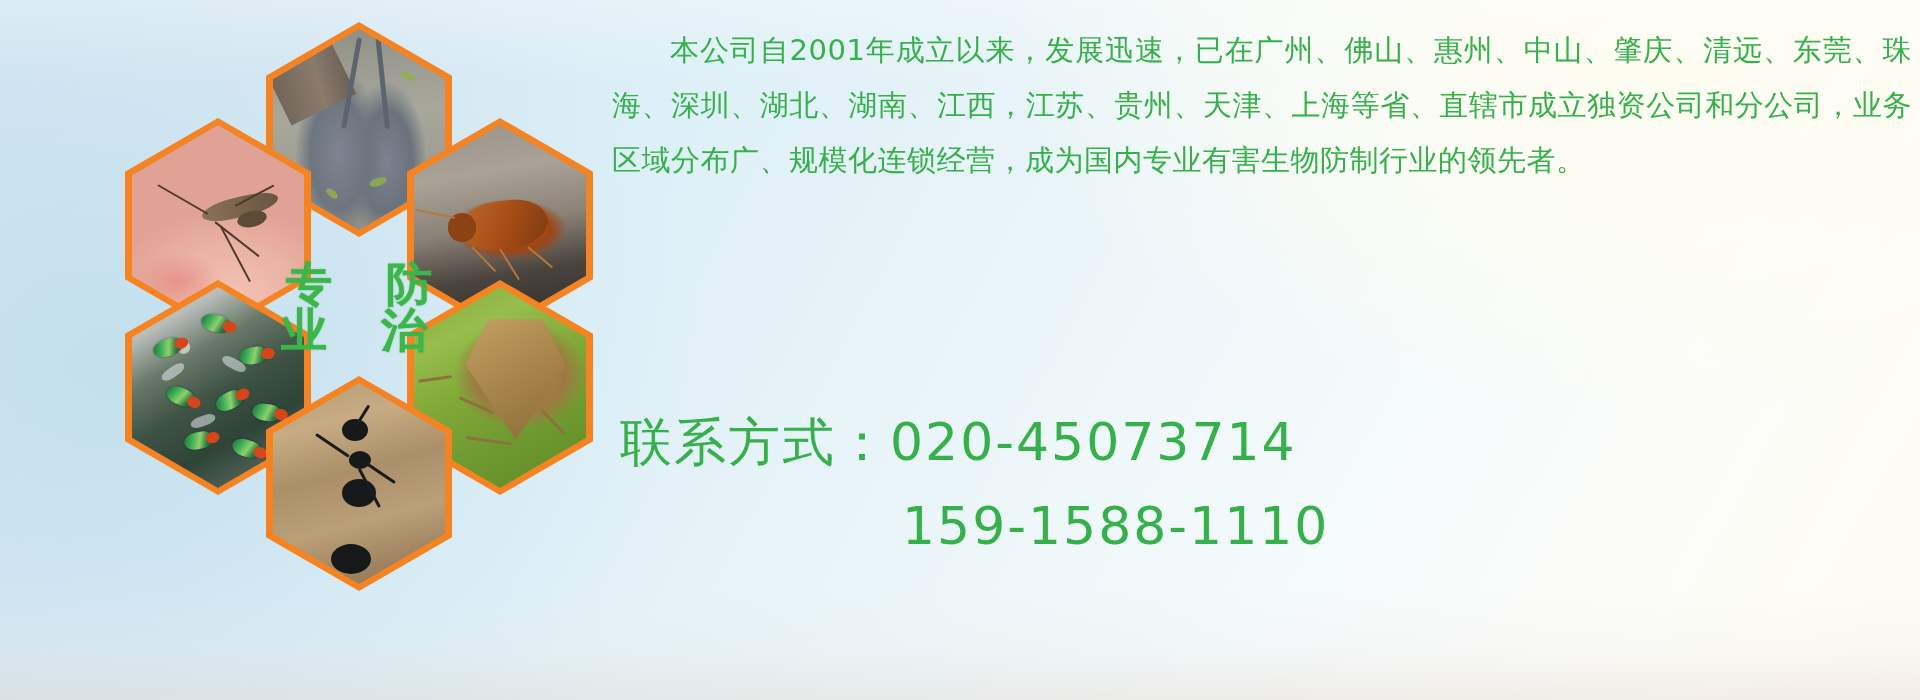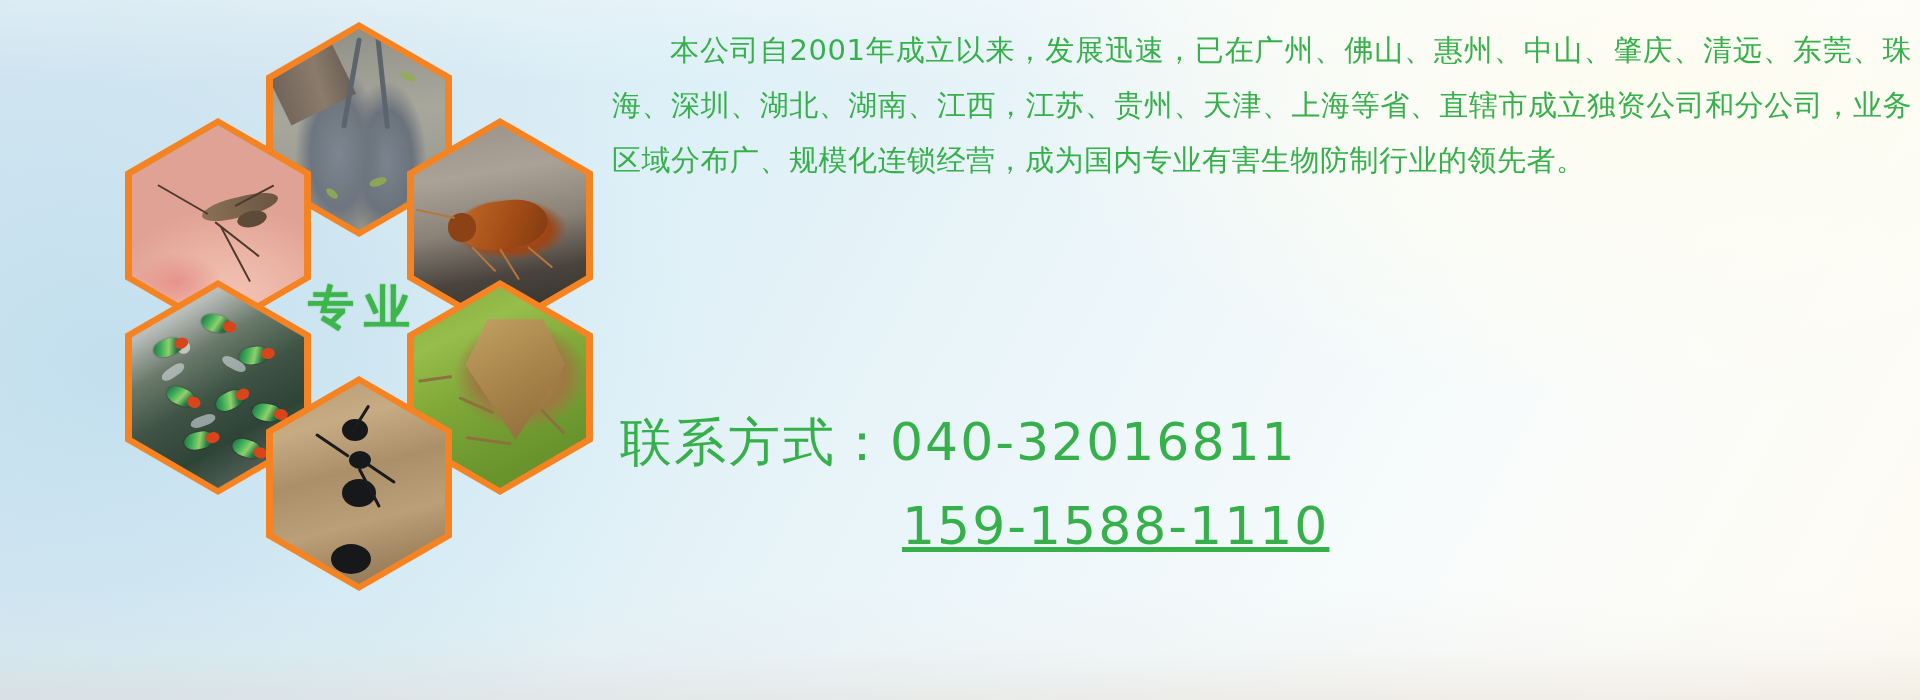--- a/index.html
+++ b/index.html
@@ -145,21 +145,21 @@
   #contact { position:absolute; left:612px; top:400px; width:1308px; }
   .tel-line {
     color:#36b04a;
     font-size:52px;
     line-height:84px;
     letter-spacing:2px;
     font-family:"DejaVu Sans","Liberation Sans",sans-serif;
     white-space:nowrap;
   }
   .tel-1 { padding-left:8px; }
-  .tel-2 { padding-left:290px;text-decoration:underline; }
+  .tel-2 { padding-left:290px; }
 </style>
 </head>
 <body>
 
 <div id="bg">
   <div class="layer bg-base"></div>
   <div class="layer bg-cool"></div>
   <div class="layer bg-warm"></div>
   <div class="layer bg-bottomtint"></div>
   <div class="layer bg-topfade"></div>
@@ -246,23 +246,24 @@
         <div class="leg" style="left:52%;top:38%;width:40px;transform:rotate(34deg);"></div>
         <div class="leg" style="left:50%;top:42%;width:44px;transform:rotate(62deg);"></div>
         <div class="leg" style="left:44%;top:36%;width:40px;transform:rotate(-146deg);"></div>
         <div class="leg" style="left:46%;top:24%;width:32px;transform:rotate(-58deg);"></div>
       </div>
     </div>
   </div>
 
   <div class="hex-center" style="left:266px; top:199px;">
     <div class="brush">专业</div>
+    <div class="brush">防治</div>
   </div>
 </div>
 
 <div id="copy">
   <p class="para">本公司自2001年成立以来，发展迅速，已在广州、佛山、惠州、中山、肇庆、清远、东莞、珠海、深圳、湖北、湖南、江西，江苏、贵州、天津、上海等省、直辖市成立独资公司和分公司，业务区域分布广、规模化连锁经营，成为国内专业有害生物防制行业的领先者。</p>
 </div>
 
 <div id="contact">
-  <div class="tel-line tel-1">联系方式：040-32016811</div>
+  <div class="tel-line tel-1">联系方式：020-45073714</div>
   <div class="tel-line tel-2">159-1588-1110</div>
 </div>
 
 </body></html>

